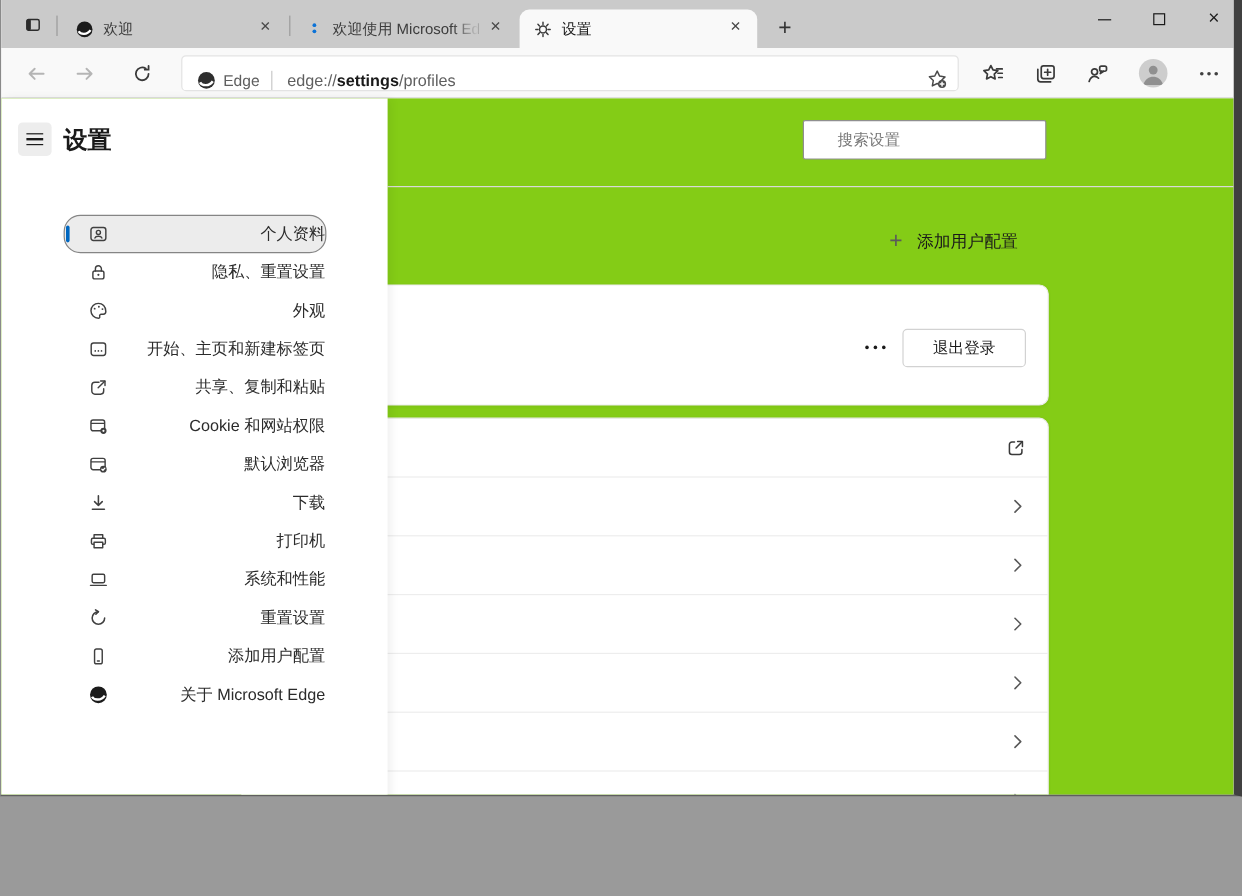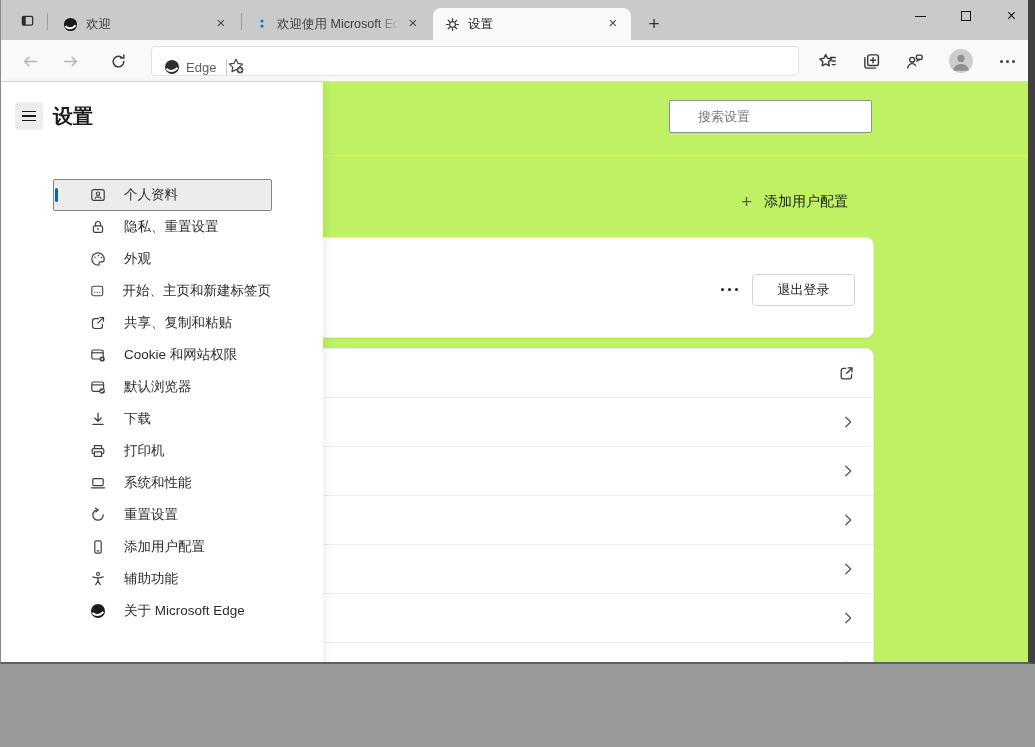--- a/index.html
+++ b/index.html
@@ -32,21 +32,21 @@
   .badge{display:flex;align-items:center;gap:6px;padding:0 10px 0 12px;}
   .badge-label{font-size:13px;color:#5f5f5f;}
   .ab-sep{width:1px;height:16px;background:#c9c9c9;}
   .url{margin-left:12px;font-size:13.5px;color:#5f5f5f;white-space:nowrap;flex:1;}
   .url b{color:#1a1a1a;font-weight:600;}
   .star-add{margin-right:8px;cursor:pointer;}
   .tb-ico{position:absolute;top:7px;width:28px;height:28px;display:flex;align-items:center;justify-content:center;border-radius:4px;cursor:pointer;}
   .dots3{display:flex;gap:3px;}
   .dots3 i{width:3px;height:3px;border-radius:50%;background:#404040;}
   
-  .page{position:absolute;left:0;top:82px;width:100%;height:663px;background:#bef264;}
+  .page{position:absolute;left:0;top:82px;width:100%;height:663px;background:#84cc16;}
   .hdr-divider{position:absolute;left:322px;top:73px;right:0;height:1px;background:#d9d9d9;}
   .searchbox{position:absolute;left:668px;top:18px;width:203px;height:33px;background:#fff;border:1px solid #8f8f8f;
              border-radius:2px;box-sizing:border-box;display:flex;align-items:center;padding:0 8px 0 14px;}
   .searchbox input{border:none;outline:none;flex:1;font-size:13px;margin-left:12px;background:transparent;
                    font-family:"Liberation Sans","DejaVu Sans",sans-serif;color:#1a1a1a;}
   .searchbox input::placeholder{color:#767676;}
   .add-profile{position:absolute;left:740px;top:111px;display:flex;align-items:center;gap:12px;cursor:pointer;}
   .add-profile .plus{font-size:19px;color:#5a5a5a;font-weight:300;line-height:18px;}
   .add-profile .lbl{font-size:14px;color:#1a1a1a;}
   .card{position:absolute;left:200px;width:673px;background:#fff;border:1px solid #ebebeb;border-radius:8px;
@@ -59,22 +59,22 @@
   .card2{top:266px;height:344px;display:flex;flex-direction:column;}
   .prow{flex:1;display:flex;align-items:center;justify-content:flex-end;padding-right:18px;cursor:pointer;}
   .prow + .prow{border-top:1px solid #ededed;}
   
   .overlay{position:absolute;left:0;top:82px;width:322px;height:663px;background:#ffffff;box-shadow:3px 0 8px rgba(0,0,0,0.07);}
   .hamburger{position:absolute;left:14px;top:20px;width:28px;height:28px;background:#ededed;border-radius:4px;
              display:flex;flex-direction:column;align-items:center;justify-content:center;gap:3px;cursor:pointer;}
   .hamburger i{width:14px;height:1.6px;background:#1a1a1a;}
   .ov-title{position:absolute;left:52px;top:21px;font-size:20px;font-weight:700;color:#1a1a1a;}
   .nav{position:absolute;left:52px;top:97px;width:219px;}
-  .nav-item{position:relative;height:32px;display:flex;align-items:center;box-sizing:border-box;padding-left:36px;cursor:pointer;
-            border:1.6px solid transparent;border-radius:2px;}
+  .nav-item{position:relative;height:32px;display:flex;align-items:center;box-sizing:border-box;padding-left:20px;cursor:pointer;
+            border:1.6px solid transparent;border-radius:14px;justify-content:space-between;}
   .nav-item .lbl{font-size:13.5px;color:#2b2b2b;margin-left:18px;white-space:nowrap;}
   .nav-item.selected{background:#ececec;border-color:#858585;}
   .nav-item .accent{position:absolute;left:1px;top:8px;width:3px;height:14px;border-radius:2px;background:#0067c0;display:none;}
   .nav-item.selected .accent{display:block;}
   svg{display:block;}
 </style>
 </head>
 <body>
 
 <div class="app">
@@ -159,20 +159,21 @@
       <span class="badge">
         <span>
           <svg width="16" height="16" viewBox="0 0 16 16">
               <circle cx="8" cy="8" r="7" fill="#2e2e2e"></circle>
               <path d="M2.7 9.6c1.6 3 7.6 3.6 10.6-.9" stroke="#fff" stroke-width="2" fill="none"></path>
             </svg>
         </span>
         <span class="badge-label">Edge</span>
       </span>
       <span class="ab-sep"></span>
+      <span class="url"><span>edge://</span><b>settings</b><span>/profiles</span></span>
       <span class="star-add">
         <svg width="18" height="18" viewBox="0 0 16 16">
             <path d="M8 2l1.8 3.7 4 .6-2.9 2.8.7 4L8 11.2 4.4 13l.7-4-2.9-2.8 4-.6z" fill="none" stroke="#4a4a4a" stroke-width="1.1" stroke-linejoin="round"></path>
             <circle cx="11.6" cy="11.6" r="3" fill="#4a4a4a"></circle>
             <path d="M11.6 10.2v2.8M10.2 11.6h2.8" stroke="#f9f9f9" stroke-width="1.1" stroke-linecap="round"></path>
           </svg>
       </span>
     </div>
 
     <div class="tb-ico" style="left:812px;">
@@ -398,29 +399,20 @@
       </div>
 
       <div class="nav-item">
         <svg width="16" height="16" viewBox="0 0 16 16" fill="none" stroke="#404040" stroke-width="1.2" stroke-linecap="round" stroke-linejoin="round">
             <rect x="4.8" y="1.8" width="6.4" height="12.4" rx="1.6"></rect>
             <path d="M7.2 11.9h1.6"></path>
           </svg>
         <span class="lbl">添加用户配置</span>
       </div>
 
-      <div class="nav-item">
-        <svg width="16" height="16" viewBox="0 0 16 16" fill="none" stroke="#404040" stroke-width="1.2" stroke-linecap="round" stroke-linejoin="round">
-            <circle cx="8" cy="3" r="1.5"></circle>
-            <path d="M2.8 5.9c3.4 1.2 7 1.2 10.4 0"></path>
-            <path d="M8 7v3"></path>
-            <path d="M8 10l-2.3 3.6M8 10l2.3 3.6"></path>
-          </svg>
-        <span class="lbl">辅助功能</span>
-      </div>
 
       <div class="nav-item">
         <svg width="16" height="16" viewBox="0 0 16 16">
             <circle cx="8" cy="8" r="7" fill="#1b1b1b"></circle>
             <path d="M2.7 9.6c1.6 3 7.6 3.6 10.6-.9" stroke="#fff" stroke-width="2" fill="none"></path>
           </svg>
         <span class="lbl">关于 Microsoft Edge</span>
       </div>
 
     </div>

